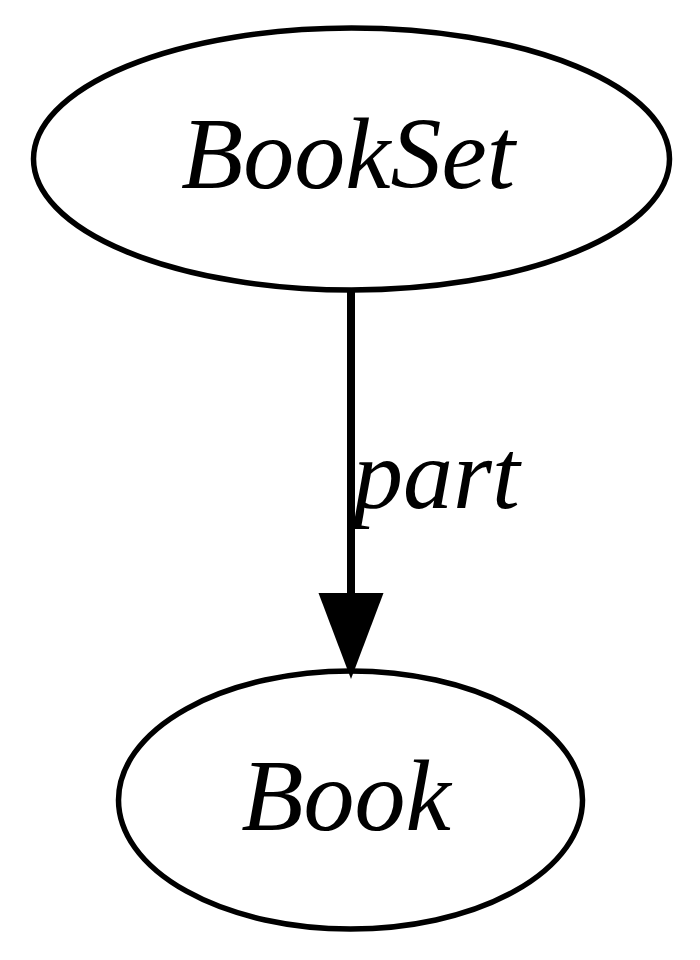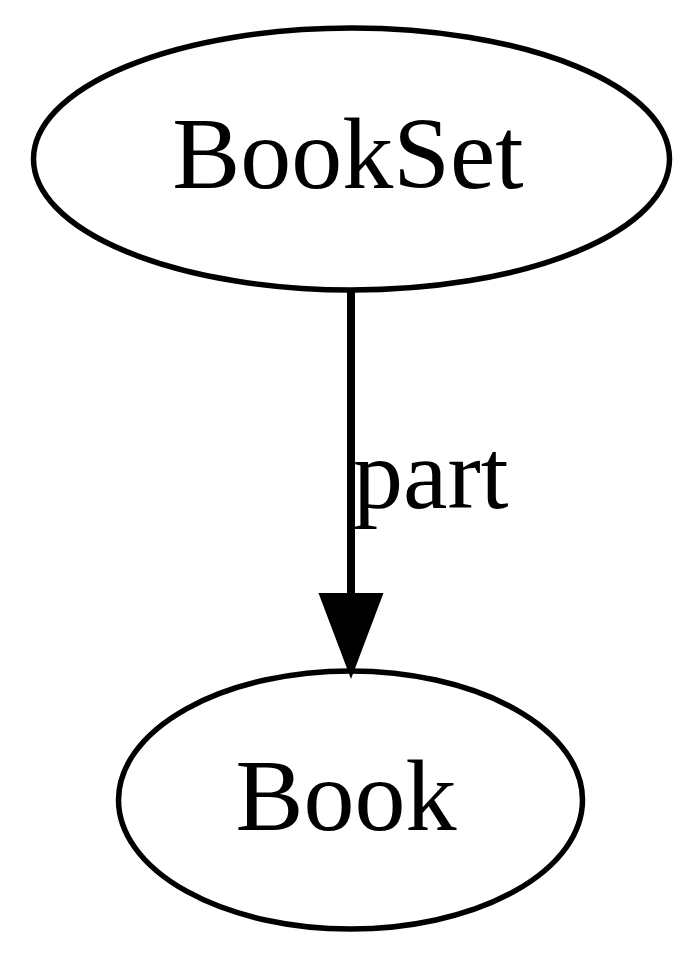--- a/index.html
+++ b/index.html
@@ -6,20 +6,21 @@
     margin: 0;
     padding: 0;
     background: #ffffff;
   }
   .canvas {
     position: relative;
     width: 700px;
     height: 960px;
     background: #ffffff;
     overflow: hidden;
+    font-style: italic;
   }
   svg { display: block; }
   .graph-text {
     font-family: "Liberation Serif", "DejaVu Serif", serif;
     fill: #000000;
   }
 </style>
 </head>
 <body>
 

